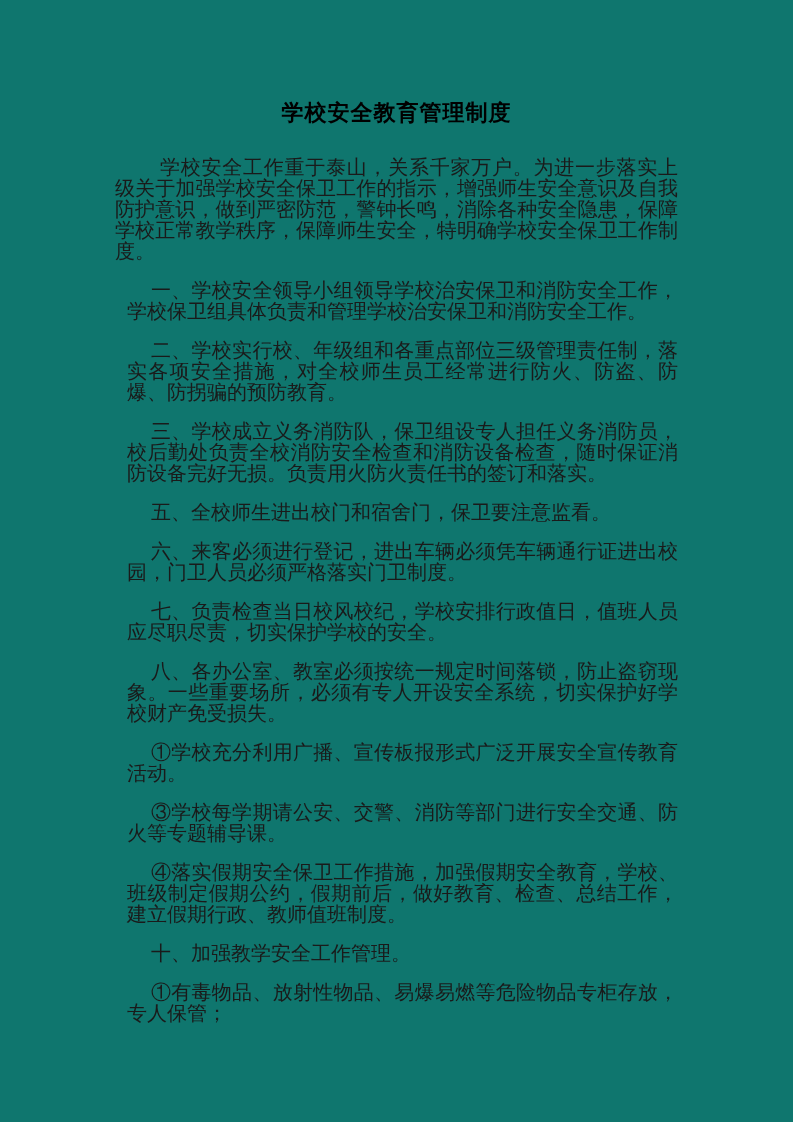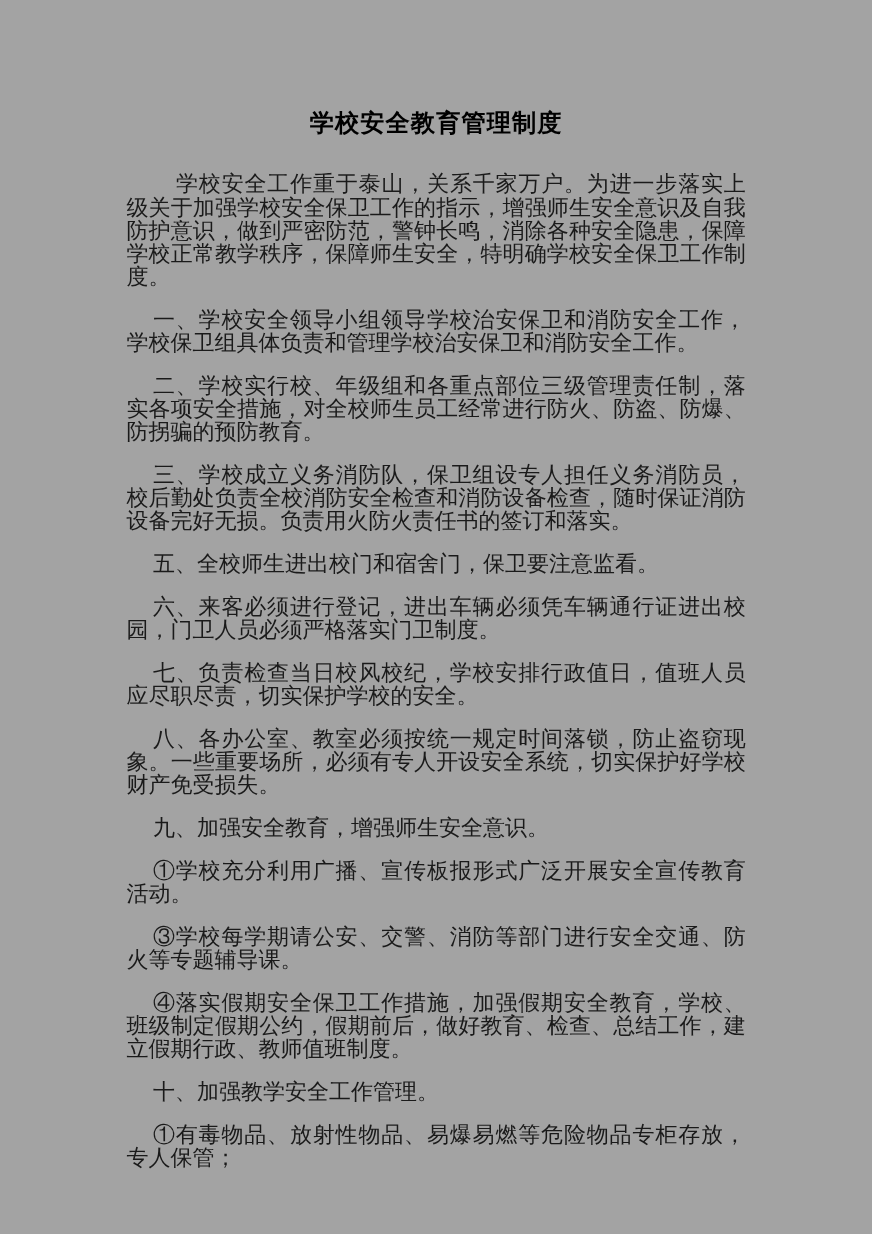--- a/index.html
+++ b/index.html
@@ -5,21 +5,21 @@
   html, body {
     margin: 0;
     padding: 0;
     background: #ffffff;
   }
   .page {
     position: relative;
     width: 793px;
     height: 1122px;
     margin: 0 auto;
-    background: #a3a3a3;
+    background: #0f766e;
     overflow: hidden;
     box-sizing: border-box;
     padding: 97px 115px 0 115px;
     color: #1a1a1a;
   }
   .doc-title {
     margin: 0 0 29px 0;
     font-family: "DejaVu Sans", "Liberation Sans", sans-serif;
     font-weight: 700;
     font-size: 22px;
@@ -34,41 +34,41 @@
     font-size: 20px;
     line-height: 21px;
     text-align: justify;
     color: #1a1a1a;
   }
   .doc-body p.intro {
     text-indent: 45px;
   }
   .doc-body p.item {
     text-indent: 24px;
+    margin-left: 12px;
   }
 </style>
 </head>
 <body>
 
 <div class="page">
   <h1 class="doc-title">学校安全教育管理制度</h1>
 
   <div class="doc-body">
     <p class="intro">学校安全工作重于泰山，关系千家万户。为进一步落实上级关于加强学校安全保卫工作的指示，增强师生安全意识及自我防护意识，做到严密防范，警钟长鸣，消除各种安全隐患，保障学校正常教学秩序，保障师生安全，特明确学校安全保卫工作制度。</p>
 
     <div>
 
     <p class="item">一、学校安全领导小组领导学校治安保卫和消防安全工作，学校保卫组具体负责和管理学校治安保卫和消防安全工作。</p>
         <p class="item">二、学校实行校、年级组和各重点部位三级管理责任制，落实各项安全措施，对全校师生员工经常进行防火、防盗、防爆、防拐骗的预防教育。</p>
         <p class="item">三、学校成立义务消防队，保卫组设专人担任义务消防员，校后勤处负责全校消防安全检查和消防设备检查，随时保证消防设备完好无损。负责用火防火责任书的签订和落实。</p>
         <p class="item">五、全校师生进出校门和宿舍门，保卫要注意监看。</p>
         <p class="item">六、来客必须进行登记，进出车辆必须凭车辆通行证进出校园，门卫人员必须严格落实门卫制度。</p>
         <p class="item">七、负责检查当日校风校纪，学校安排行政值日，值班人员应尽职尽责，切实保护学校的安全。</p>
         <p class="item">八、各办公室、教室必须按统一规定时间落锁，防止盗窃现象。一些重要场所，必须有专人开设安全系统，切实保护好学校财产免受损失。</p>
-        <p class="item">九、加强安全教育，增强师生安全意识。</p>
         <p class="item">①学校充分利用广播、宣传板报形式广泛开展安全宣传教育活动。</p>
         <p class="item">③学校每学期请公安、交警、消防等部门进行安全交通、防火等专题辅导课。</p>
         <p class="item">④落实假期安全保卫工作措施，加强假期安全教育，学校、班级制定假期公约，假期前后，做好教育、检查、总结工作，建立假期行政、教师值班制度。</p>
         <p class="item">十、加强教学安全工作管理。</p>
         <p class="item">①有毒物品、放射性物品、易爆易燃等危险物品专柜存放，专人保管；</p>
       </div>
   </div>
 </div>
 
 </body></html>

